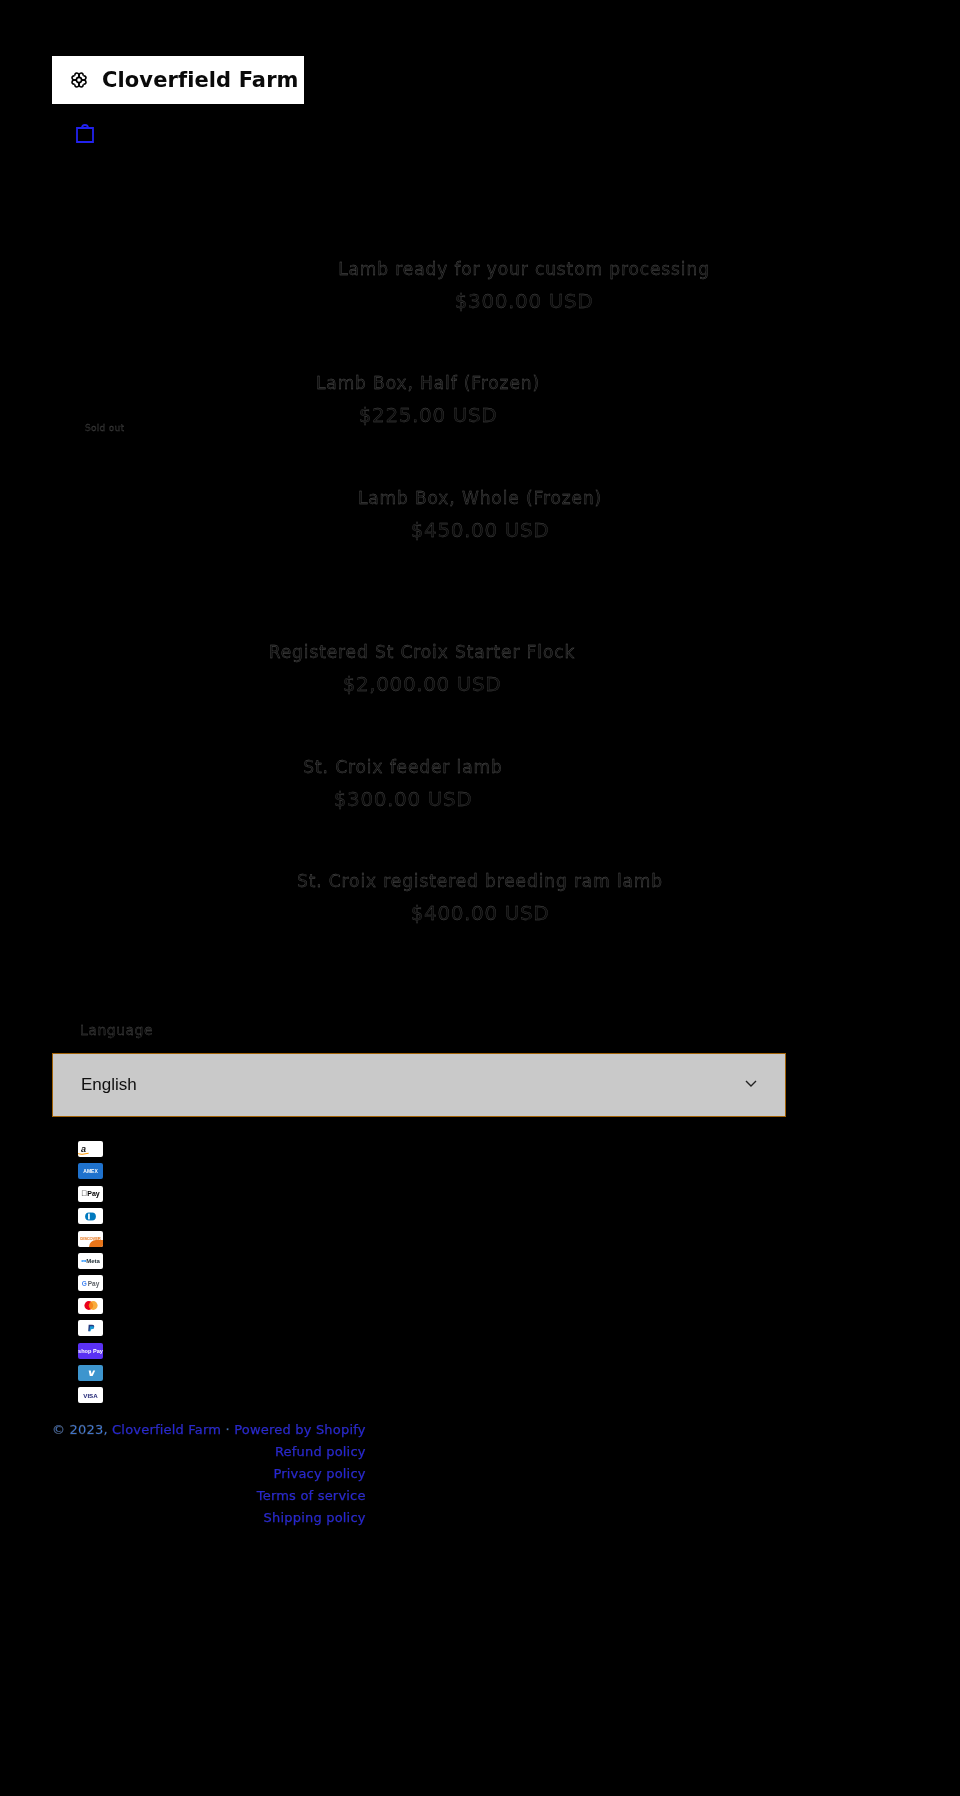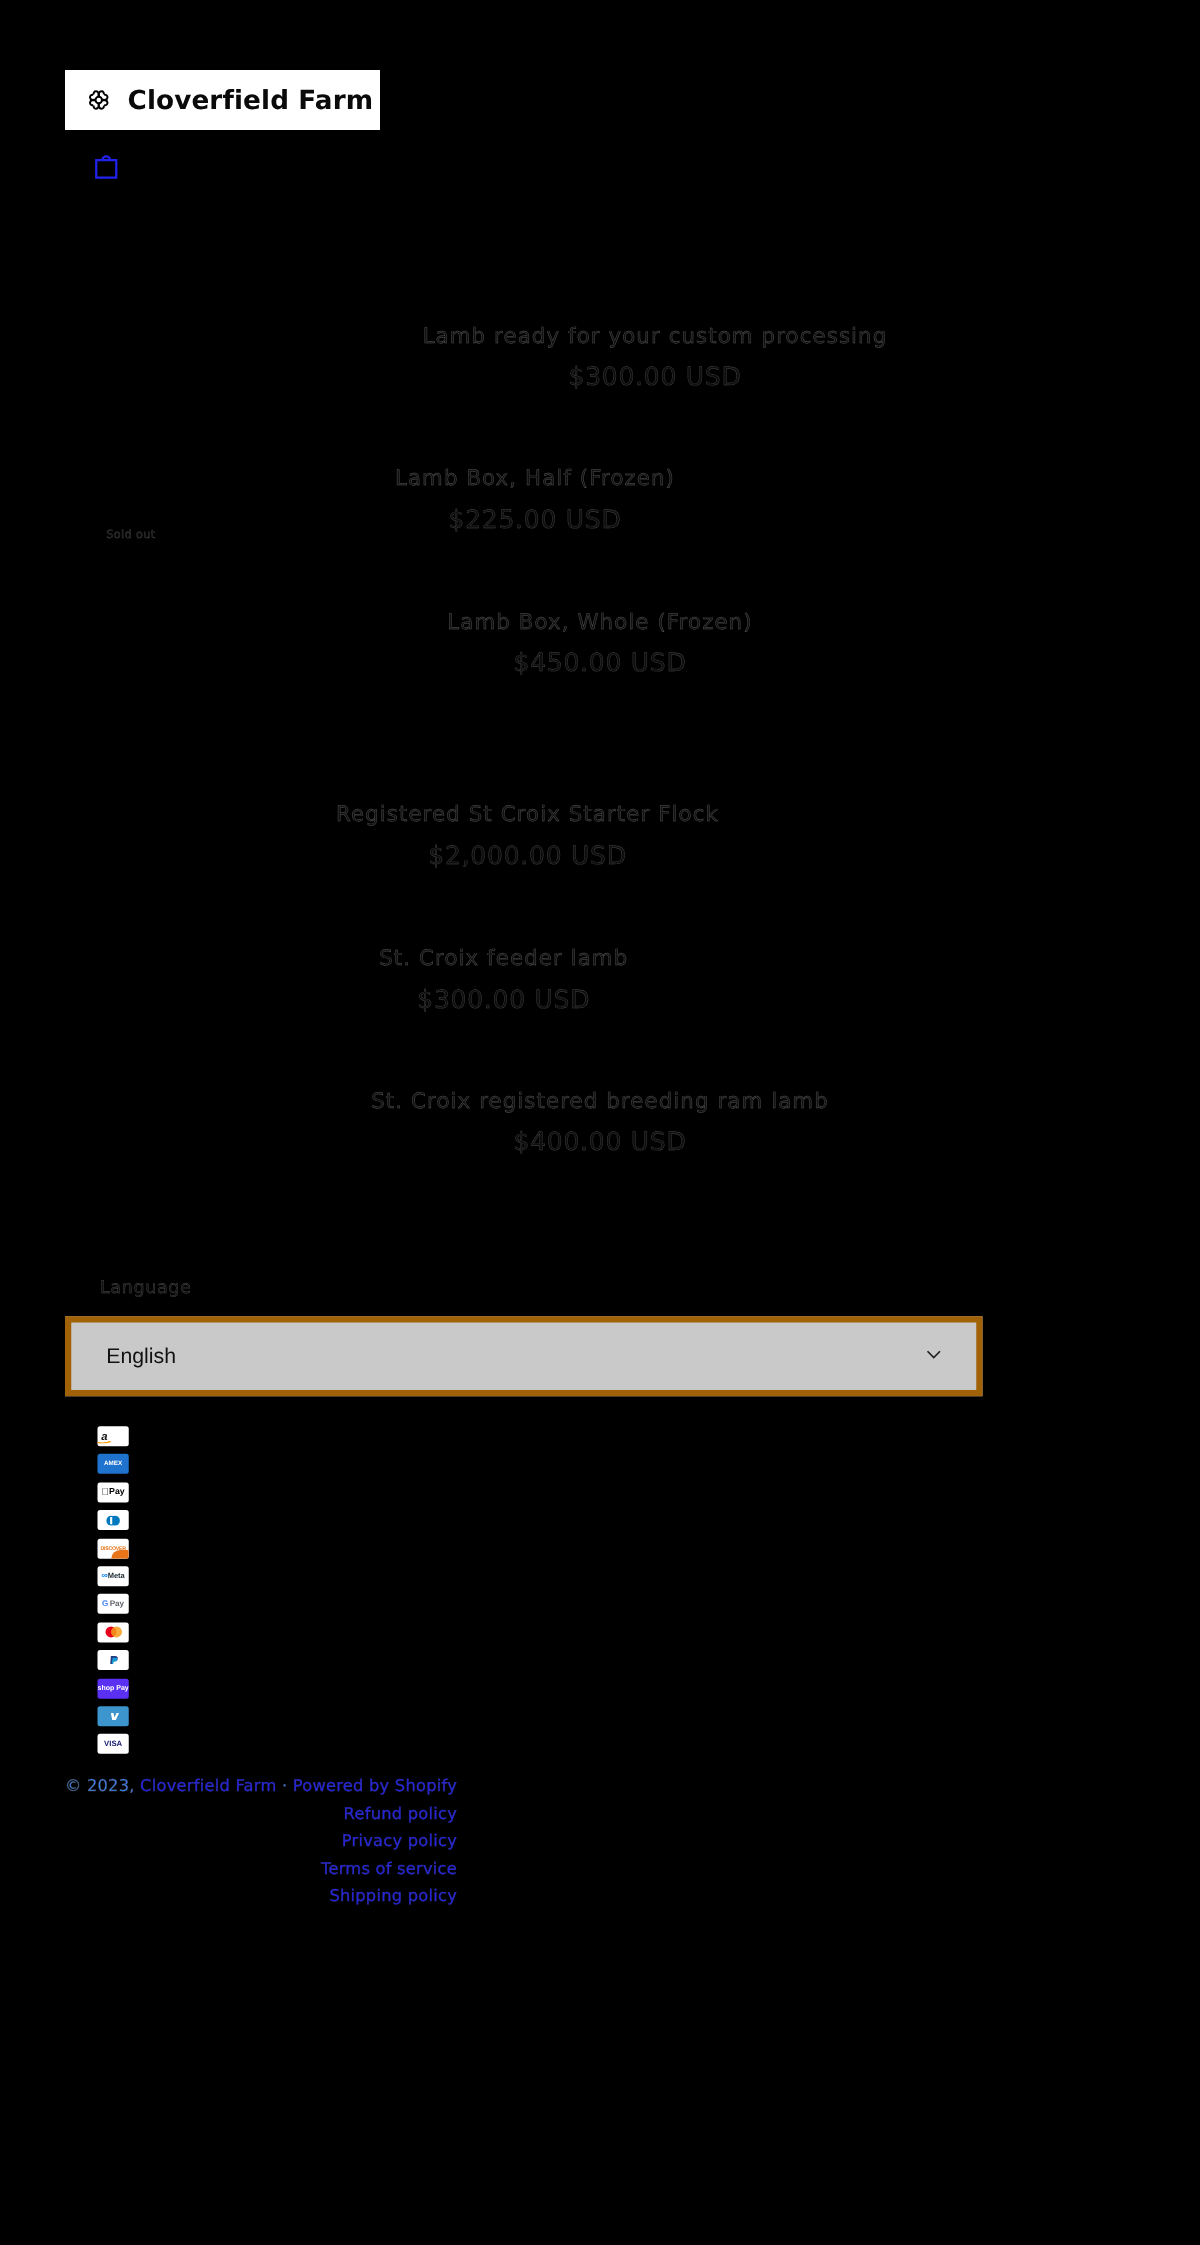--- a/index.html
+++ b/index.html
@@ -76,21 +76,21 @@
     position: absolute; left: 80px; top: 1022px;
     font-size: 14px; color: #101010;
     -webkit-text-stroke: 0.3px #555;
     letter-spacing: .5px;
     font-family: "DejaVu Sans", sans-serif;
   }
   .lang-select {
     position: absolute; left: 52px; top: 1053px;
     width: 734px; height: 64px;
     background: #c9c9c9;
-    border: 5px solid #a16207;
+    border: 1px solid #a16207;
     display: flex; align-items: center;
     padding: 0 26px 0 28px;
     color: #111;
     font-size: 17px;
     font-family: "Liberation Sans", sans-serif;
   }
   .lang-select .chev { margin-left: auto; }
 
   
   .pay-list { position: absolute; left: 78px; top: 1141px; }

